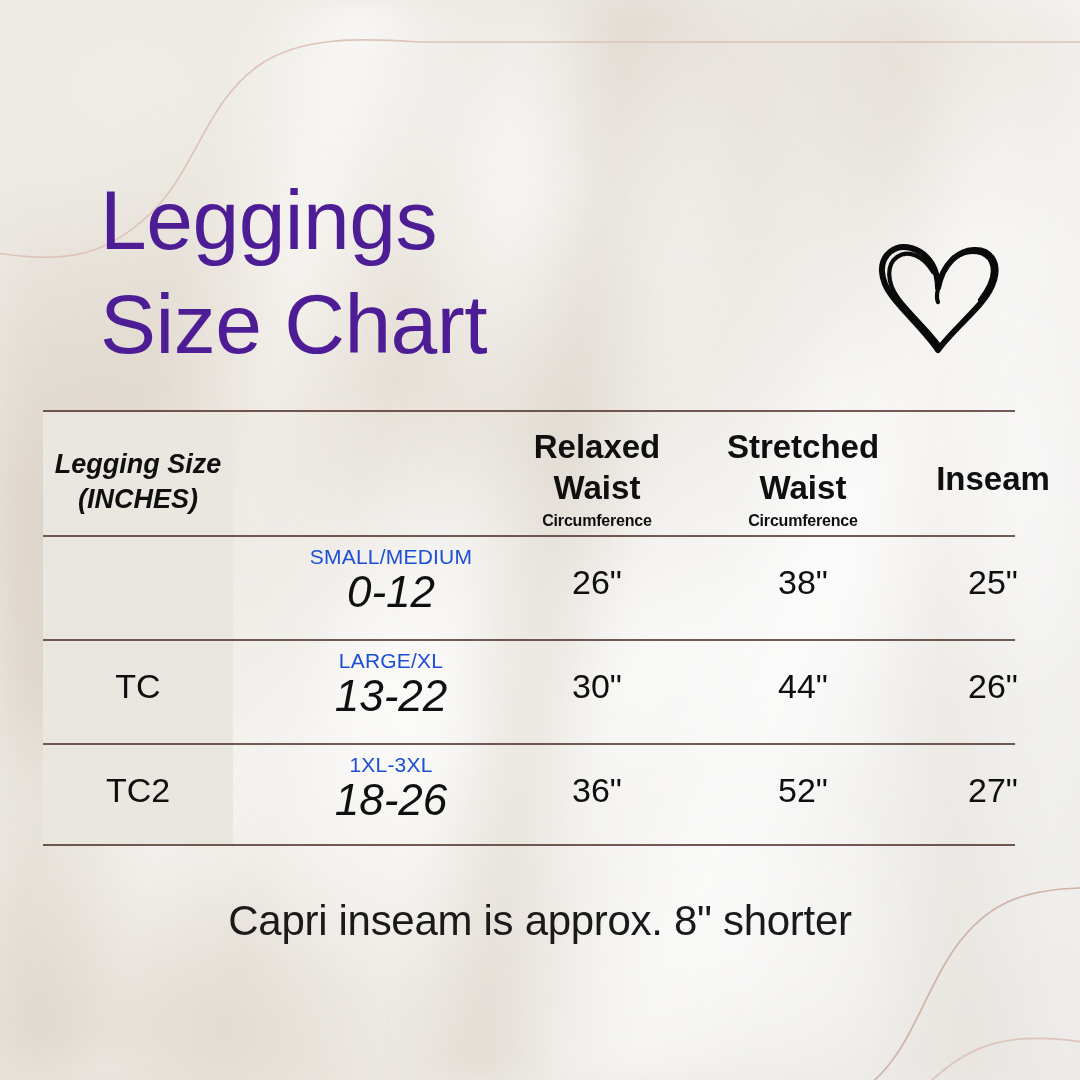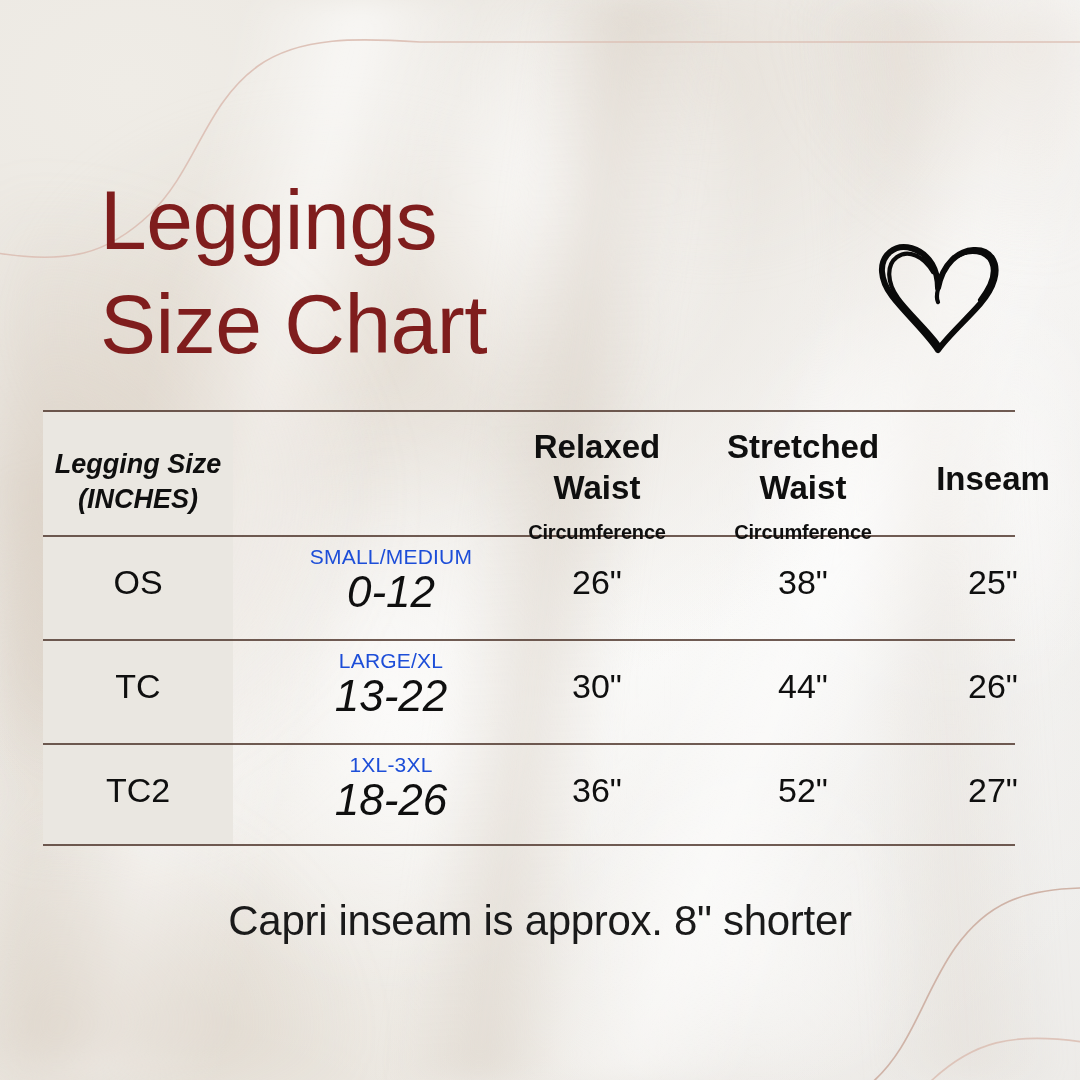--- a/index.html
+++ b/index.html
@@ -75,21 +75,21 @@
   }
 
   
   .title {
     position: absolute;
     left: 100px;
     top: 168px;
     font-size: 84px;
     line-height: 104px;
     letter-spacing: -0.5px;
-    color: #7f1d1d;
+    color: #4c1d95;
     font-weight: 400;
     white-space: pre-line;
   }
 
   
   .heart {
     position: absolute;
     left: 868px;
     top: 232px;
     width: 140px;
@@ -162,25 +162,24 @@
     top: 16px;
     width: 204px;
   }
   .th-inseam {
     left: 866px;
     top: 48px;
     width: 168px;
   }
   .sub {
     display: block;
-    font-size: 20px;
+    font-size: 16px;
     line-height: 26px;
     font-weight: 700;
     letter-spacing: -0.2px;
-    margin-top: 11px;
   }
 
   
   .td {
     font-size: 34px;
     line-height: 42px;
     font-weight: 400;
   }
   .td-size  { left: 0px;   width: 190px; }
   .td-fits  { left: 258px; width: 180px; }
@@ -274,21 +273,20 @@
     </div>
 
     <div class="cell th th-stretched">
       <span style="white-space:pre-line;">Stretched
 Waist</span>
       <span class="sub">Circumference</span>
     </div>
 
     <div class="cell th th-inseam">Inseam</div>
 
-    <div class="cell td td-size row1">OS</div>
     <div class="cell td-fits fits-block">
       <span class="fits-small">SMALL/MEDIUM</span>
       <span class="fits-range">0-12</span>
     </div>
     <div class="cell td td-rel row1">26"</div>
     <div class="cell td td-str row1">38"</div>
     <div class="cell td td-ins row1">25"</div>
 
     <div class="cell td td-size row2">TC</div>
     <div class="cell td-fits fits-block b2">

